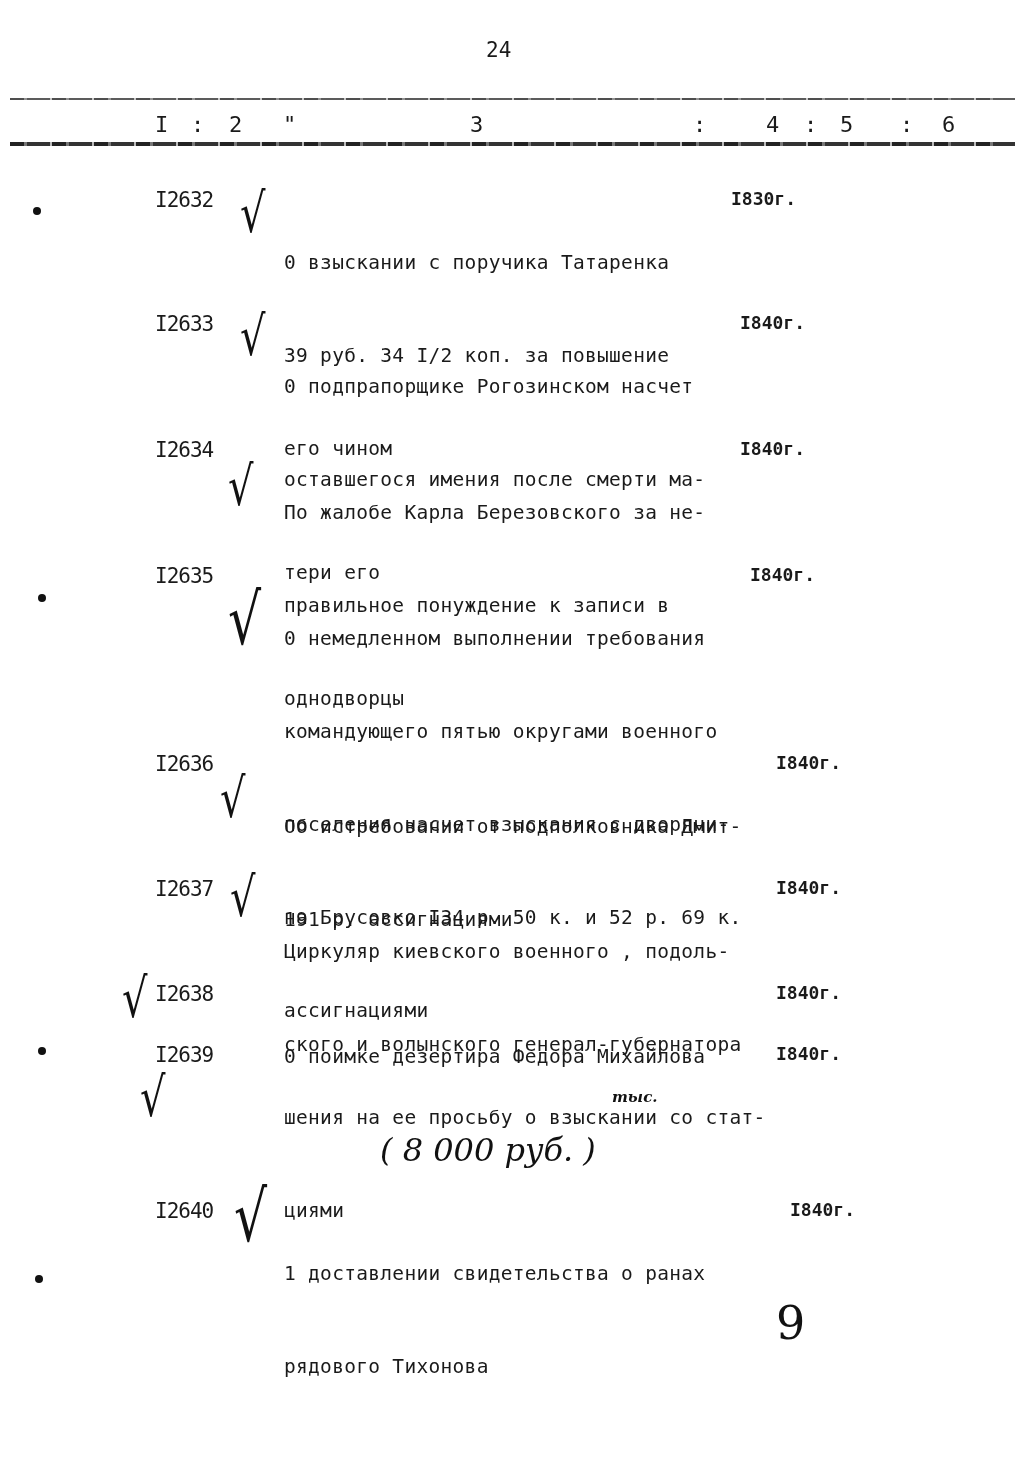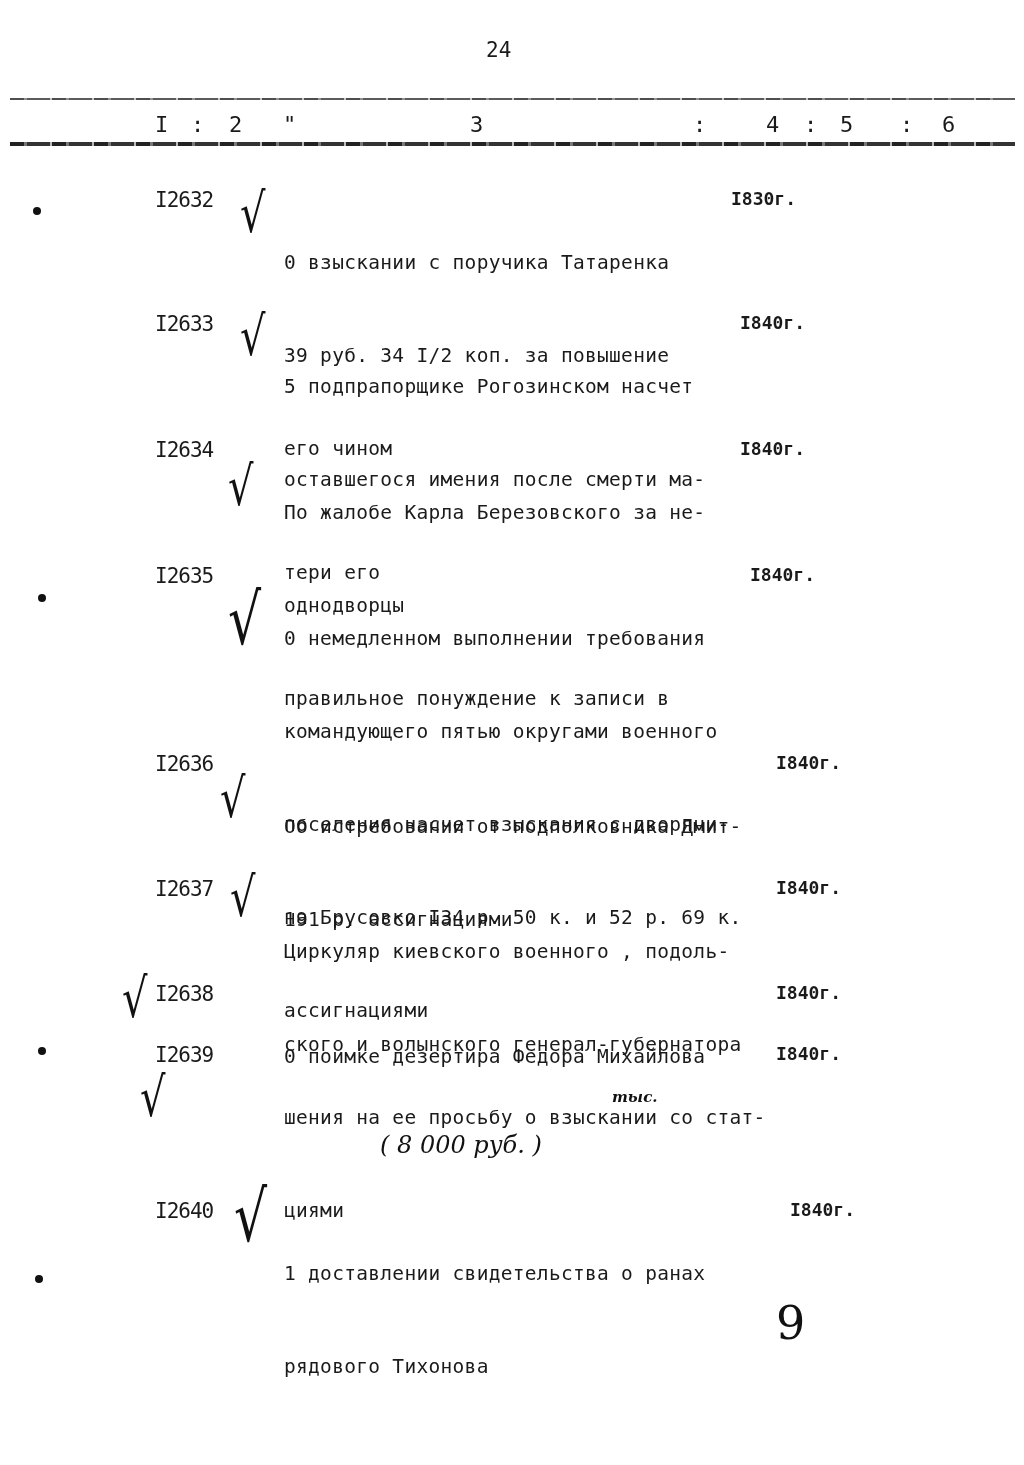--- a/index.html
+++ b/index.html
@@ -53,34 +53,34 @@
     <div>39 руб. 34 I/2 коп. за повышение</div>
     <div>его чином</div>
   </div>
   <span class="year" style="left:731px">I830г.</span>
 </div>
 
 <div class="row" style="top:312px">
   <span class="num">I2633</span>
   <span class="check" style="left:240px;top:4px">√</span>
   <div class="text" style="top:-3px">
-    <div>5 подпрапорщике Рогозинском насчет</div>
+    <div>0 подпрапорщике Рогозинском насчет</div>
     <div>оставшегося имения после смерти ма-</div>
     <div>тери его</div>
   </div>
   <span class="year" style="left:740px">I840г.</span>
 </div>
 
 <div class="row" style="top:438px">
   <span class="num">I2634</span>
   <span class="check" style="left:228px;top:28px">√</span>
   <div class="text" style="top:-3px">
     <div>По жалобе Карла Березовского за не-</div>
+    <div>правильное понуждение к записи в</div>
     <div>однодворцы</div>
-    <div>правильное понуждение к записи в</div>
   </div>
   <span class="year" style="left:740px">I840г.</span>
 </div>
 
 <div class="row" style="top:564px">
   <span class="num">I2635</span>
   <span class="check" style="left:228px;top:30px;font-size:52px">√</span>
   <div class="text" style="top:-3px">
     <div>0 немедленном выполнении требования</div>
     <div>командующего пятью округами военного</div>
@@ -122,21 +122,21 @@
 
 <div class="row" style="top:1043px">
   <span class="num">I2639</span>
   <span class="check" style="left:140px;top:34px">√</span>
   <div class="text" style="top:-3px">
     <div>шения на ее просьбу о взыскании со стат-</div>
     <div>циями</div>
   </div>
   <span class="year" style="left:776px">I840г.</span>
   <span class="hand" style="left:612px;top:45px;font-size:15px;font-weight:bold">тыс.</span>
-  <span class="hand" style="left:380px;top:88px;font-size:24px">( 8 000 руб. )</span>
+  <span class="hand" style="left:380px;top:88px;font-size:32px">( 8 000 руб. )</span>
 </div>
 
 <div class="row" style="top:1199px">
   <span class="num">I2640</span>
   <span class="check" style="left:234px;top:-8px;font-size:52px">√</span>
   <div class="text" style="top:-3px">
     <div>1 доставлении свидетельства о ранах</div>
     <div>рядового Тихонова</div>
   </div>
   <span class="year" style="left:790px">I840г.</span>

